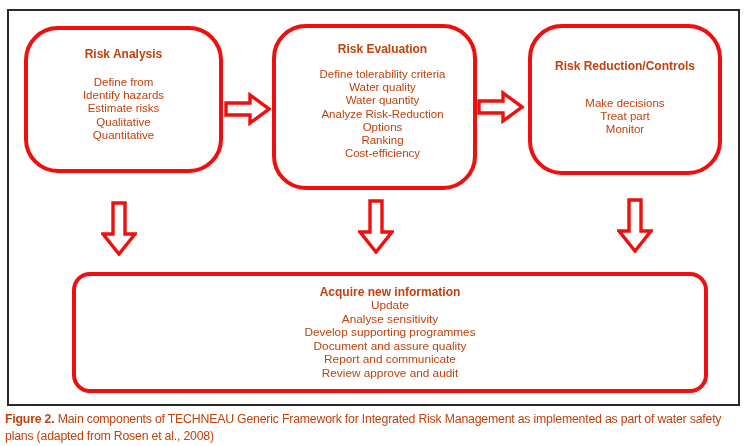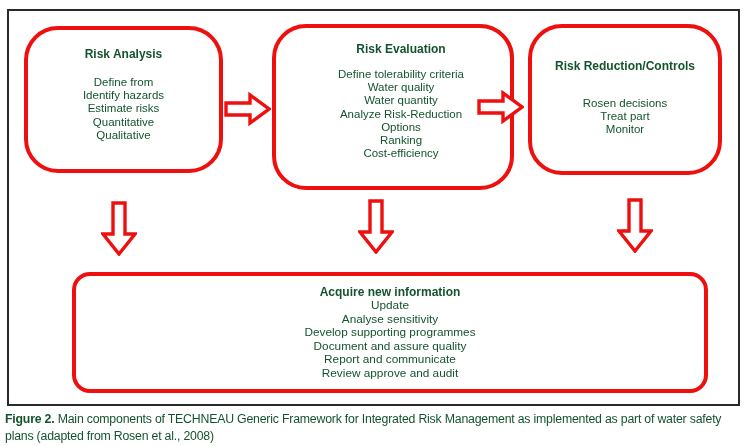--- a/index.html
+++ b/index.html
@@ -2,21 +2,21 @@
 <html><head>
 <meta charset="utf-8">
 <style>
   html, body { margin: 0; padding: 0; background: #ffffff; }
   .stage {
     position: relative;
     width: 750px;
     height: 446px;
     background: #ffffff;
     font-family: "Liberation Sans", sans-serif;
-    color: #14532d;
+    color: #c2410c;
     overflow: hidden;
   }
   .frame {
     position: absolute;
     left: 7px; top: 9px;
     width: 733px; height: 397px;
     border: 2px solid #2a2a2a;
     box-sizing: border-box;
     background: #ffffff;
   }
@@ -32,21 +32,21 @@
     font-weight: bold;
     font-size: 12px;
     line-height: 13px;
   }
   .rbox .items {
     font-size: 11.5px;
     line-height: 13.2px;
   }
   #box-risk-analysis   { left: 24px;  top: 26px;  width: 199px; height: 147px; padding-top: 18px; }
   #box-risk-analysis .title { margin-bottom: 15px; }
-  #box-risk-evaluation { left: 272px; top: 24px;  width: 242px; height: 166px; padding-top: 15px; padding-left: 16px; }
+  #box-risk-evaluation { left: 272px; top: 24px;  width: 205px; height: 166px; padding-top: 15px; padding-left: 16px; }
   #box-risk-evaluation .title { margin-bottom: 12px; }
   #box-risk-reduction  { left: 528px; top: 24px;  width: 194px; height: 151px; padding-top: 32px; }
   #box-risk-reduction .title { margin-bottom: 24px; }
   #box-acquire         { left: 72px;  top: 272px; width: 636px; height: 121px; border-radius: 18px; padding-top: 10px; }
   #box-acquire .title  { margin-bottom: 0; }
   #box-acquire .items  { font-size: 11.8px; line-height: 13.5px; }
   .arrow { position: absolute; }
   .arrow svg { display: block; }
   .caption {
     position: absolute;
@@ -64,42 +64,42 @@
 <div class="stage">
 
   <div class="frame"></div>
 
   <div class="rbox" id="box-risk-analysis">
     <div class="title">Risk Analysis</div>
     <div class="items">
         <div>Define from</div>
         <div>Identify hazards</div>
         <div>Estimate risks</div>
+        <div>Qualitative</div>
         <div>Quantitative</div>
-        <div>Qualitative</div>
       </div>
   </div>
 
   <div class="rbox" id="box-risk-evaluation">
     <div class="title">Risk Evaluation</div>
     <div class="items">
         <div>Define tolerability criteria</div>
         <div>Water quality</div>
         <div>Water quantity</div>
         <div>Analyze Risk-Reduction</div>
         <div>Options</div>
         <div>Ranking</div>
         <div>Cost-efficiency</div>
       </div>
   </div>
 
   <div class="rbox" id="box-risk-reduction">
     <div class="title">Risk Reduction/Controls</div>
     <div class="items">
-        <div>Rosen decisions</div>
+        <div>Make decisions</div>
         <div>Treat part</div>
         <div>Monitor</div>
       </div>
   </div>
 
   <div class="arrow" style="left:224px; top:92px;">
     <svg width="47" height="34" viewBox="0 0 47 34">
       <polygon points="2,11 26,11 26,3 45,17 26,31 26,23 2,23" fill="#ffffff" stroke="#ee0f0f" stroke-width="3.4" stroke-linejoin="miter"></polygon>
     </svg>
   </div>

